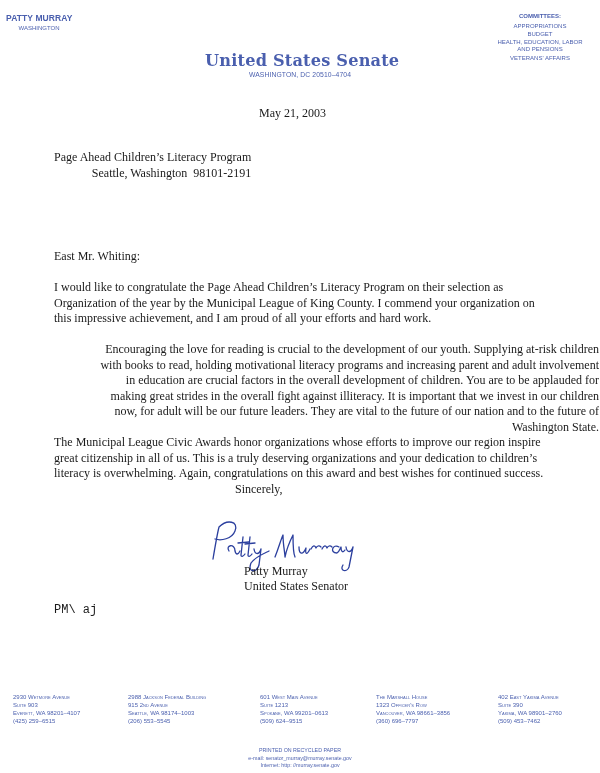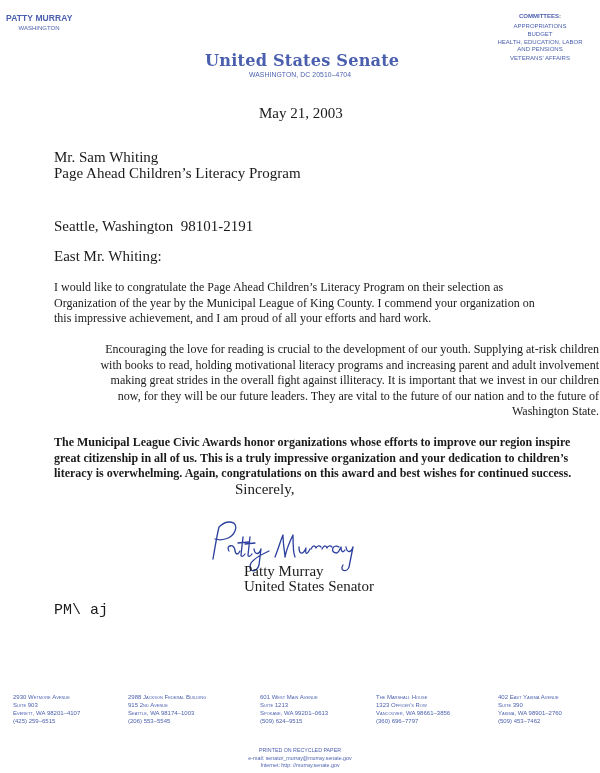--- a/index.html
+++ b/index.html
@@ -18,28 +18,28 @@
   #senate-title {
     font-family: "DejaVu Serif", serif; font-weight: bold; font-size: 17px;
     letter-spacing: 0.2px; transform: scaleX(0.95); white-space: nowrap;
   }
   #senate-address { font-size: 6.8px; margin-top: 1px; letter-spacing: 0.1px; }
 
   #committees { position: absolute; left: 480px; top: 12px; width: 120px; text-align: center; font-size: 6px; line-height: 8.5px; }
   #committees .head { font-weight: bold; margin-bottom: 1px; }
   #committees .item { }
 
-  .letter { position: absolute; font-size: 15px; line-height: 15.5px; }
+  .letter { position: absolute; font-size: 12px; line-height: 15.5px; text-align: right; }
   #date { left: 259px; top: 106px; }
   #recipient { left: 54px; top: 150px; }
   #salutation { left: 54px; top: 249px; }
   .para { position: absolute; left: 54px; width: 545px; font-size: 12px; line-height: 15.5px; }
   #p1 { top: 280px; }
   #p2 { top: 342px; text-align: right; }
-  #p3 { top: 435px; font-weight: bold; }
+  #p3 { top: 435px; }
   .para .ln { display: block; white-space: nowrap; }
 
   #closing { left: 235px; top: 482px; }
   #signature { position: absolute; left: 205px; top: 515px; width: 165px; height: 60px; }
   #signed-name { left: 244px; top: 564px; }
   #signed-title { left: 244px; top: 579px; }
   #initials { left: 54px; top: 603px; font-family: Liberation Mono, monospace; }
 
   #footer { position: absolute; left: 0; top: 693px; width: 600px; font-size: 6px; line-height: 8px; }
   .office { position: absolute; top: 0; }
@@ -65,44 +65,44 @@
   <div class="item">APPROPRIATIONS</div>
   <div class="item">BUDGET</div>
   <div class="item" style="line-height:6.5px;">HEALTH, EDUCATION, LABOR</div>
   <div class="item">AND PENSIONS</div>
   <div class="item">VETERANS' AFFAIRS</div>
 </div>
 
 <div id="date" class="letter">May 21, 2003</div>
 
 <div id="recipient" class="letter">
-  <div>Mr. Sam Whiting</div>
   <div>Page Ahead Children’s Literacy Program</div>
-  <div style="white-space:pre;margin-top:38px;">Seattle, Washington  98101-2191</div>
+  <div style="white-space:pre;">Seattle, Washington  98101-2191</div>
 </div>
 
 <div id="salutation" class="letter">East Mr. Whiting:</div>
 
 <div id="p1" class="para">
   <span class="ln">I would like to congratulate the Page Ahead Children’s Literacy Program on their selection as</span>
   <span class="ln">Organization of the year by the Municipal League of King County.  I commend your organization on</span>
   <span class="ln">this impressive achievement, and I am proud of all your efforts and hard work.</span>
 </div>
 
 <div id="p2" class="para">
   <span class="ln">Encouraging the love for reading is crucial to the development of our youth.  Supplying at-risk children</span>
   <span class="ln">with books to read, holding motivational literacy programs and increasing parent and adult involvement</span>
+  <span class="ln">in education are crucial factors in the overall development of children.  You are to be applauded for</span>
   <span class="ln">making great strides in the overall fight against illiteracy.  It is important that we invest in our children</span>
-  <span class="ln">now, for they will be our future leaders.  They are vital to the future of our nation and to the future of</span>
+  <span class="ln">now, for adult will be our future leaders.  They are vital to the future of our nation and to the future of</span>
   <span class="ln">Washington State.</span>
 </div>
 
 <div id="p3" class="para">
   <span class="ln">The Municipal League Civic Awards honor organizations whose efforts to improve our region inspire</span>
-  <span class="ln">great citizenship in all of us.  This is a truly impressive organization and your dedication to children’s</span>
+  <span class="ln">great citizenship in all of us.  This is a truly deserving organizations and your dedication to children’s</span>
   <span class="ln">literacy is overwhelming.  Again, congratulations on this award and best wishes for continued success.</span>
 </div>
 
 <div id="closing" class="letter">Sincerely,</div>
 
 <svg id="signature" viewBox="0 0 165 60">
   <g fill="none" stroke="#2b3f9e" stroke-width="1.3" stroke-linecap="round" stroke-linejoin="round">
 
     <path d="M8 44 C10 32 12 20 14 12 M14 12 C22 4 34 6 30 16 C27 24 16 26 10 24"></path>
 

